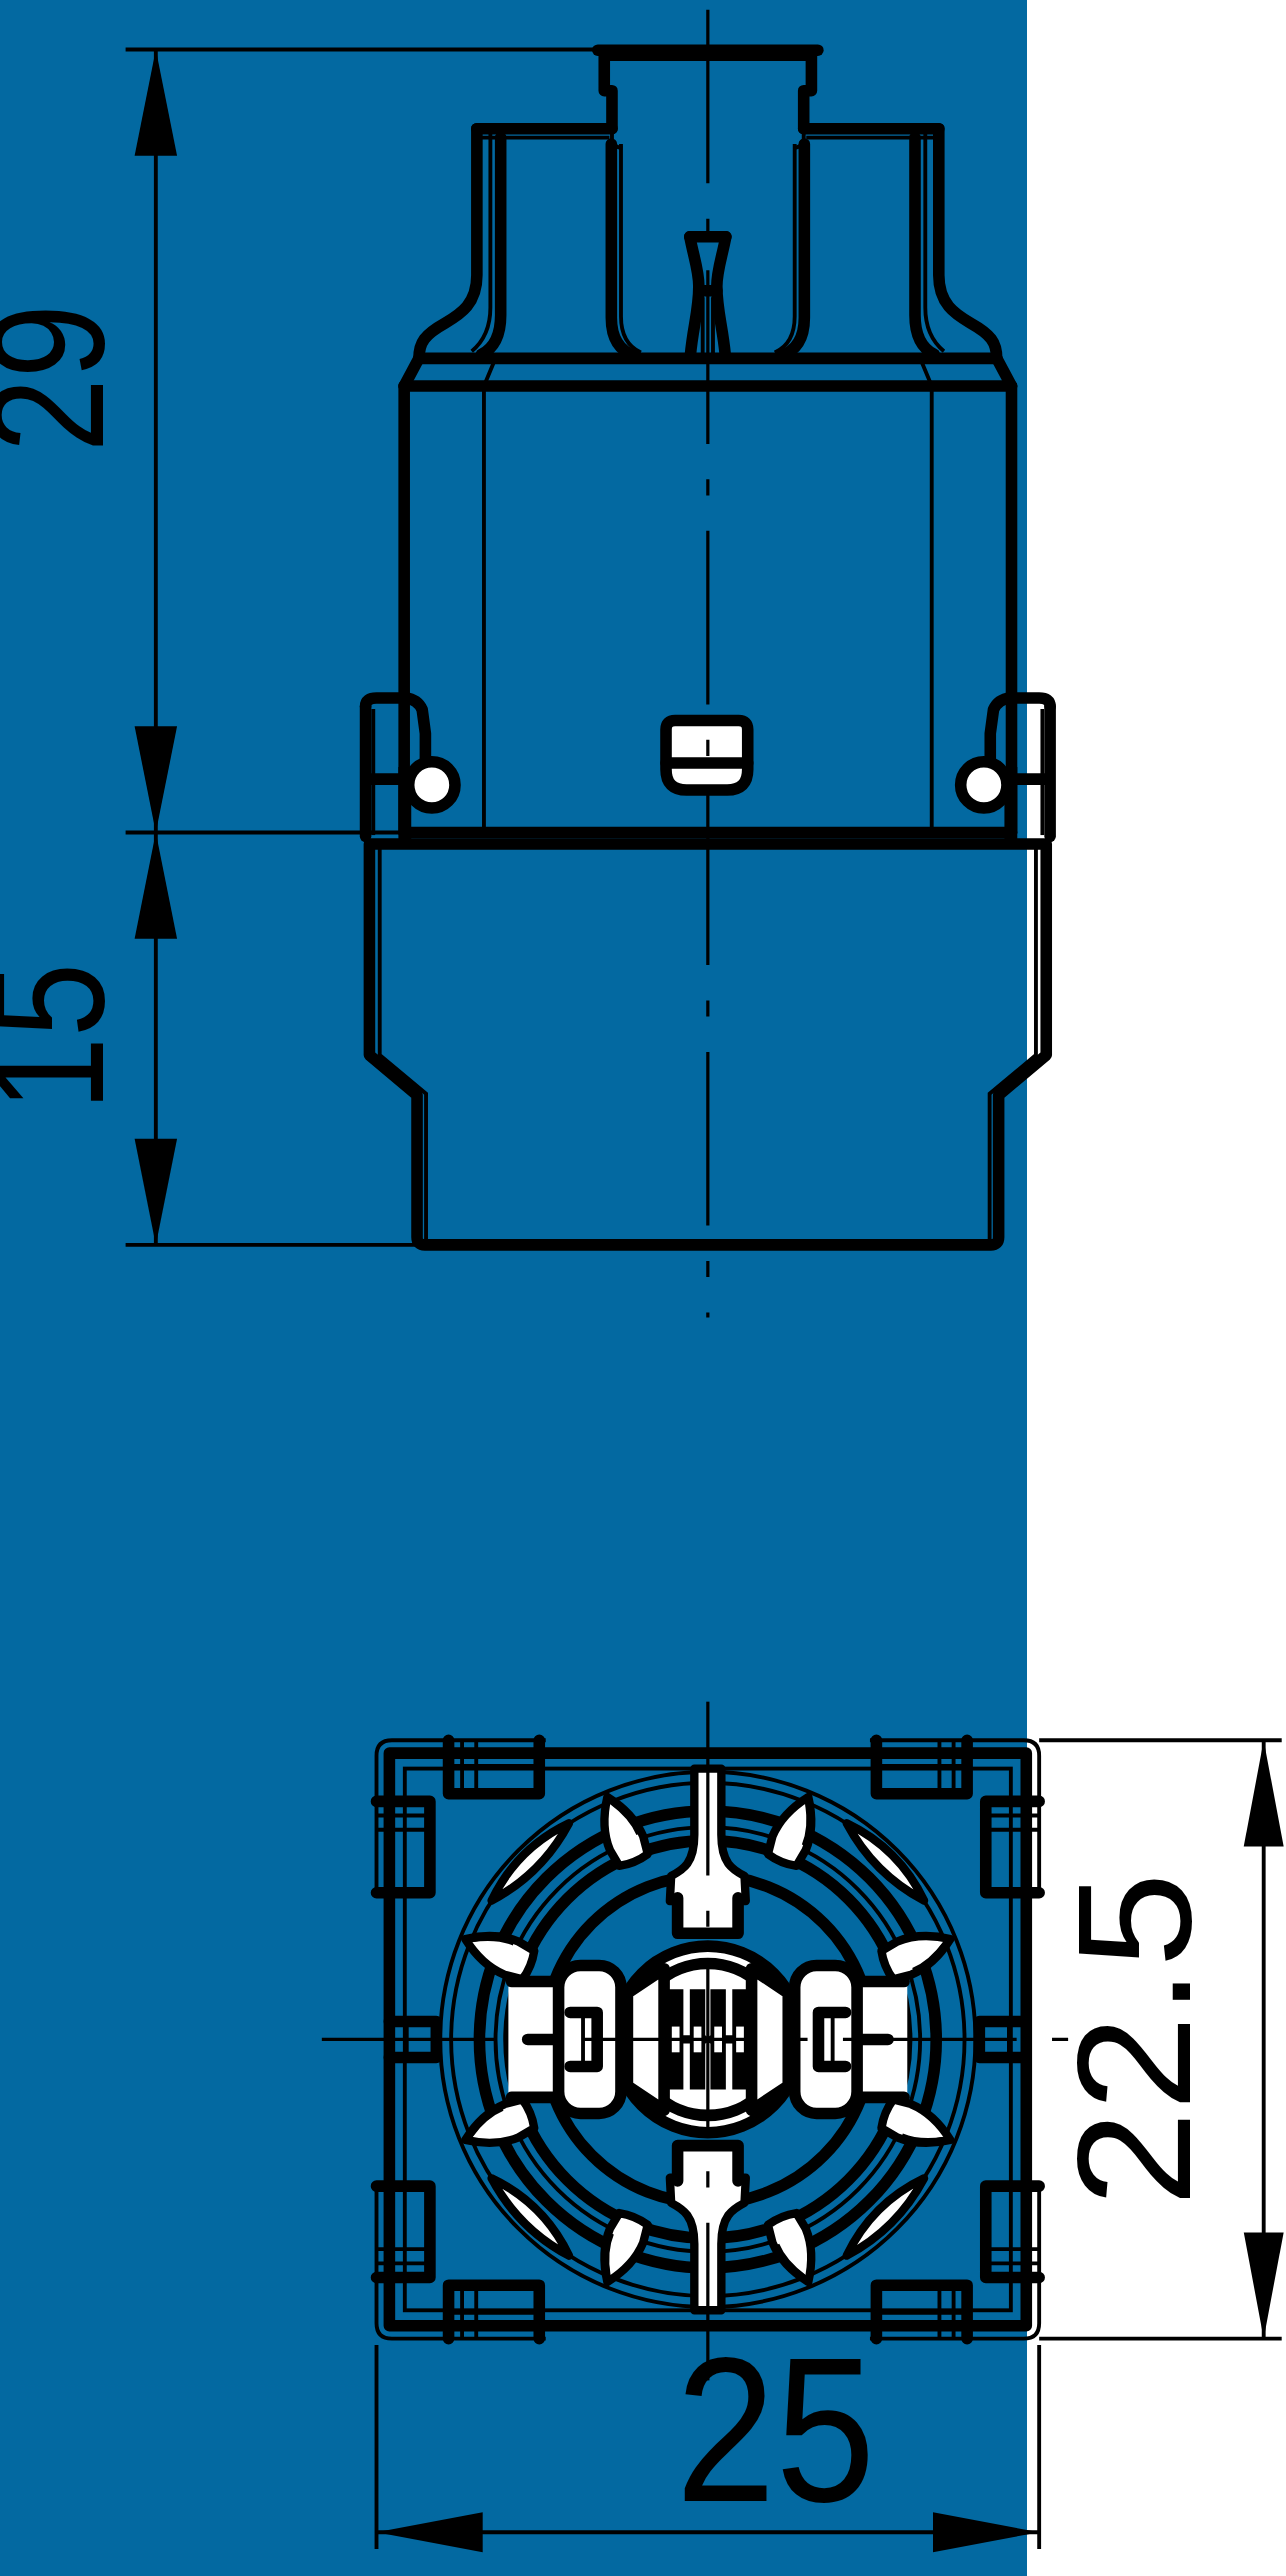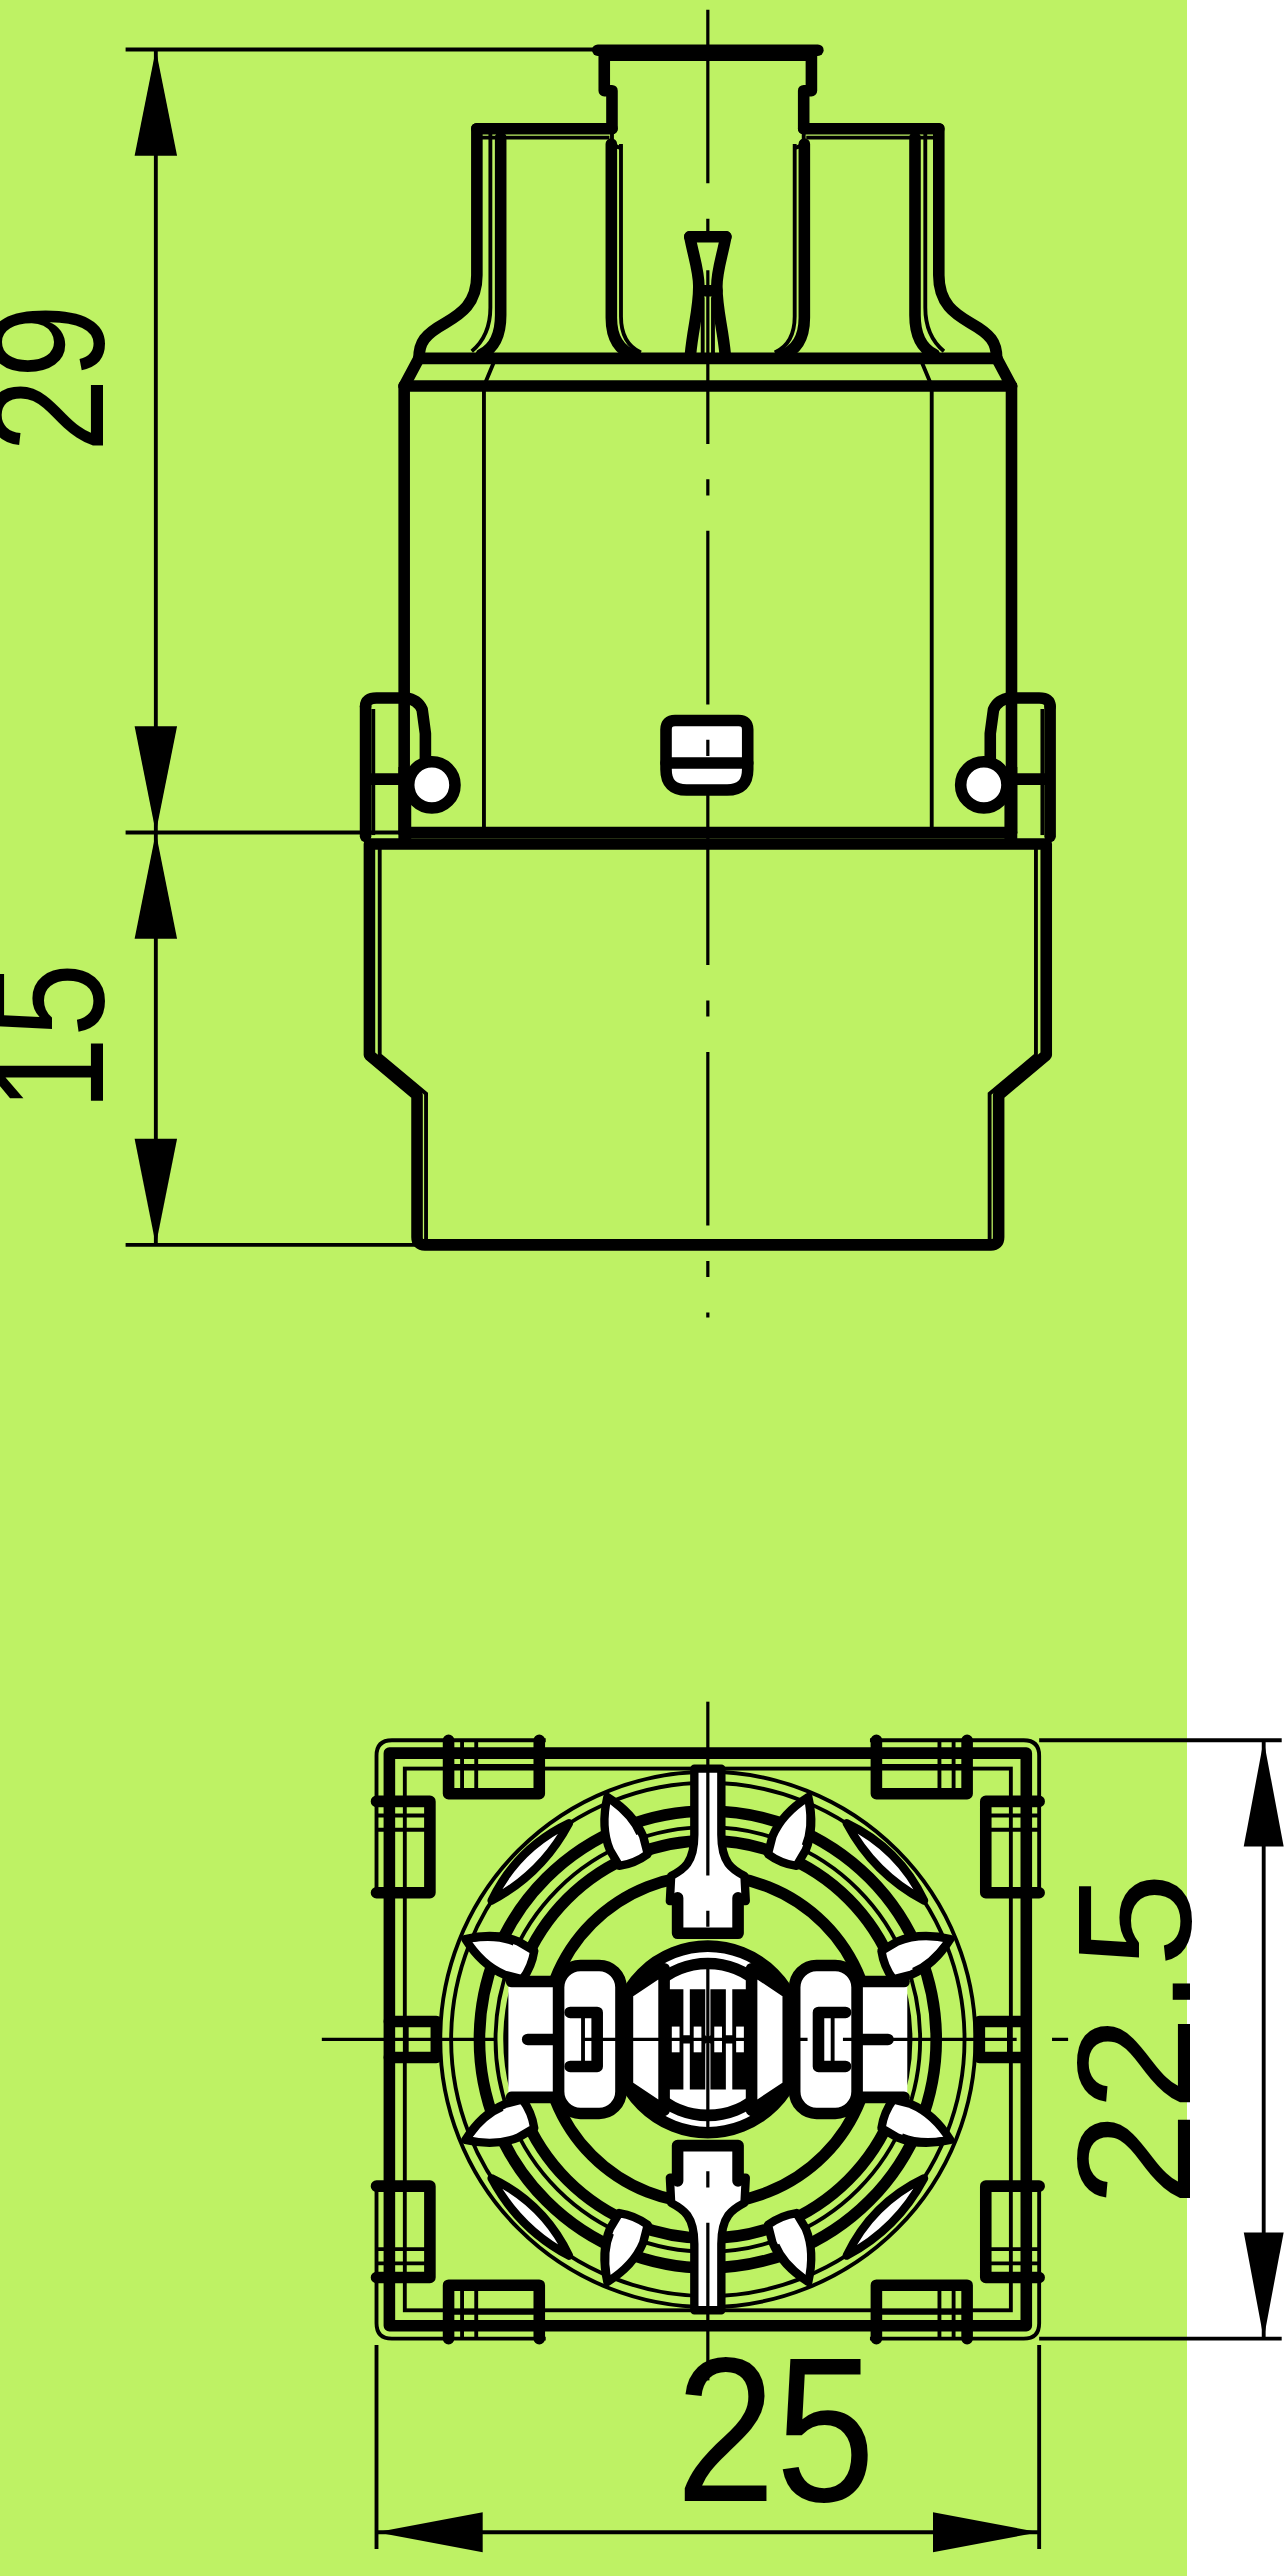--- a/index.html
+++ b/index.html
@@ -1,16 +1,16 @@
 <!DOCTYPE html>
 <html style="font-size:10.3px"><head>
 <meta charset="utf-8">
 <style>
   html,body{margin:0;padding:0;background:#ffffff;}
-  .stage{width:1187px;height:2576px;background:#bef264;position:relative;}
+  .stage{width:1027px;height:2576px;background:#0369a1;position:relative;}
   svg{display:block;}
   .h  {stroke:#000;stroke-width:18;fill:none;stroke-linejoin:round;stroke-linecap:round;}
   .h2 {stroke:#000;stroke-width:13;fill:none;stroke-linejoin:round;stroke-linecap:round;}
   .t  {stroke:#000;stroke-width:6;fill:none;}
   .cl {stroke:#000;stroke-width:5;fill:none;stroke-dasharray:270 55 25 55;}
   .wf {fill:#ffffff;}
   .bk {fill:#000000;stroke:none;}
   .dim{font-family:"Liberation Sans", sans-serif;fill:#000;}
 </style>
 </head>

